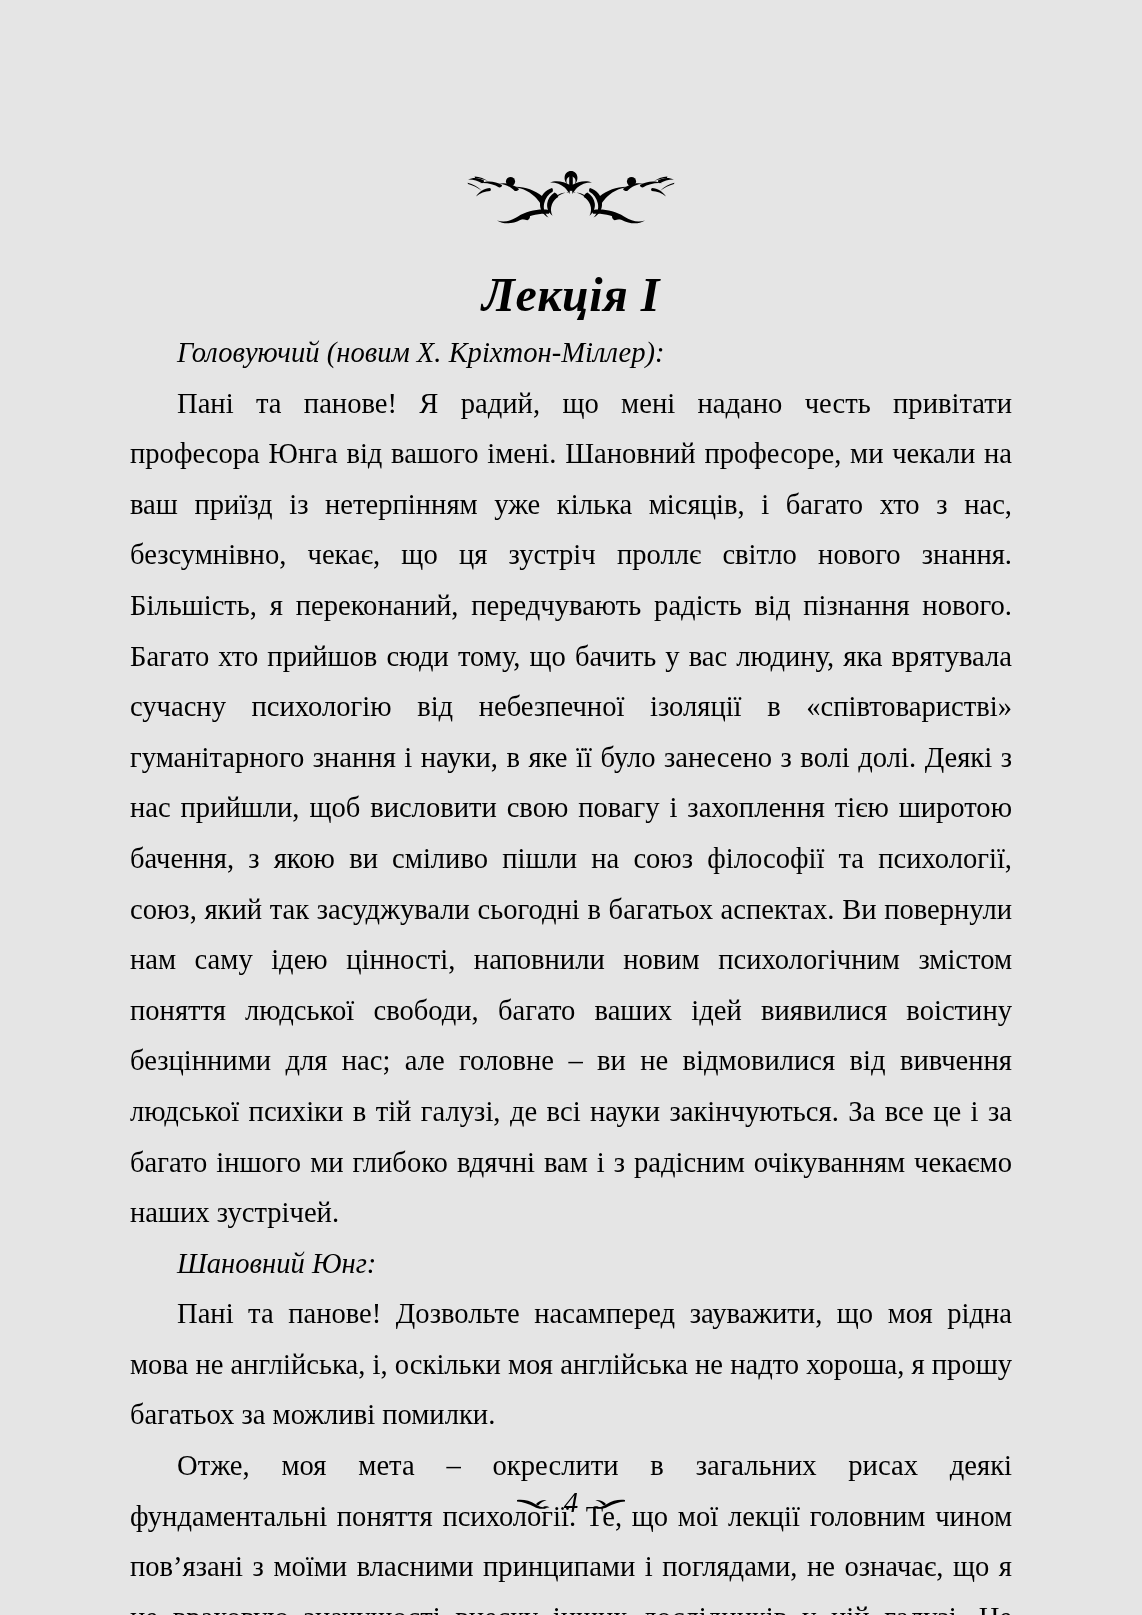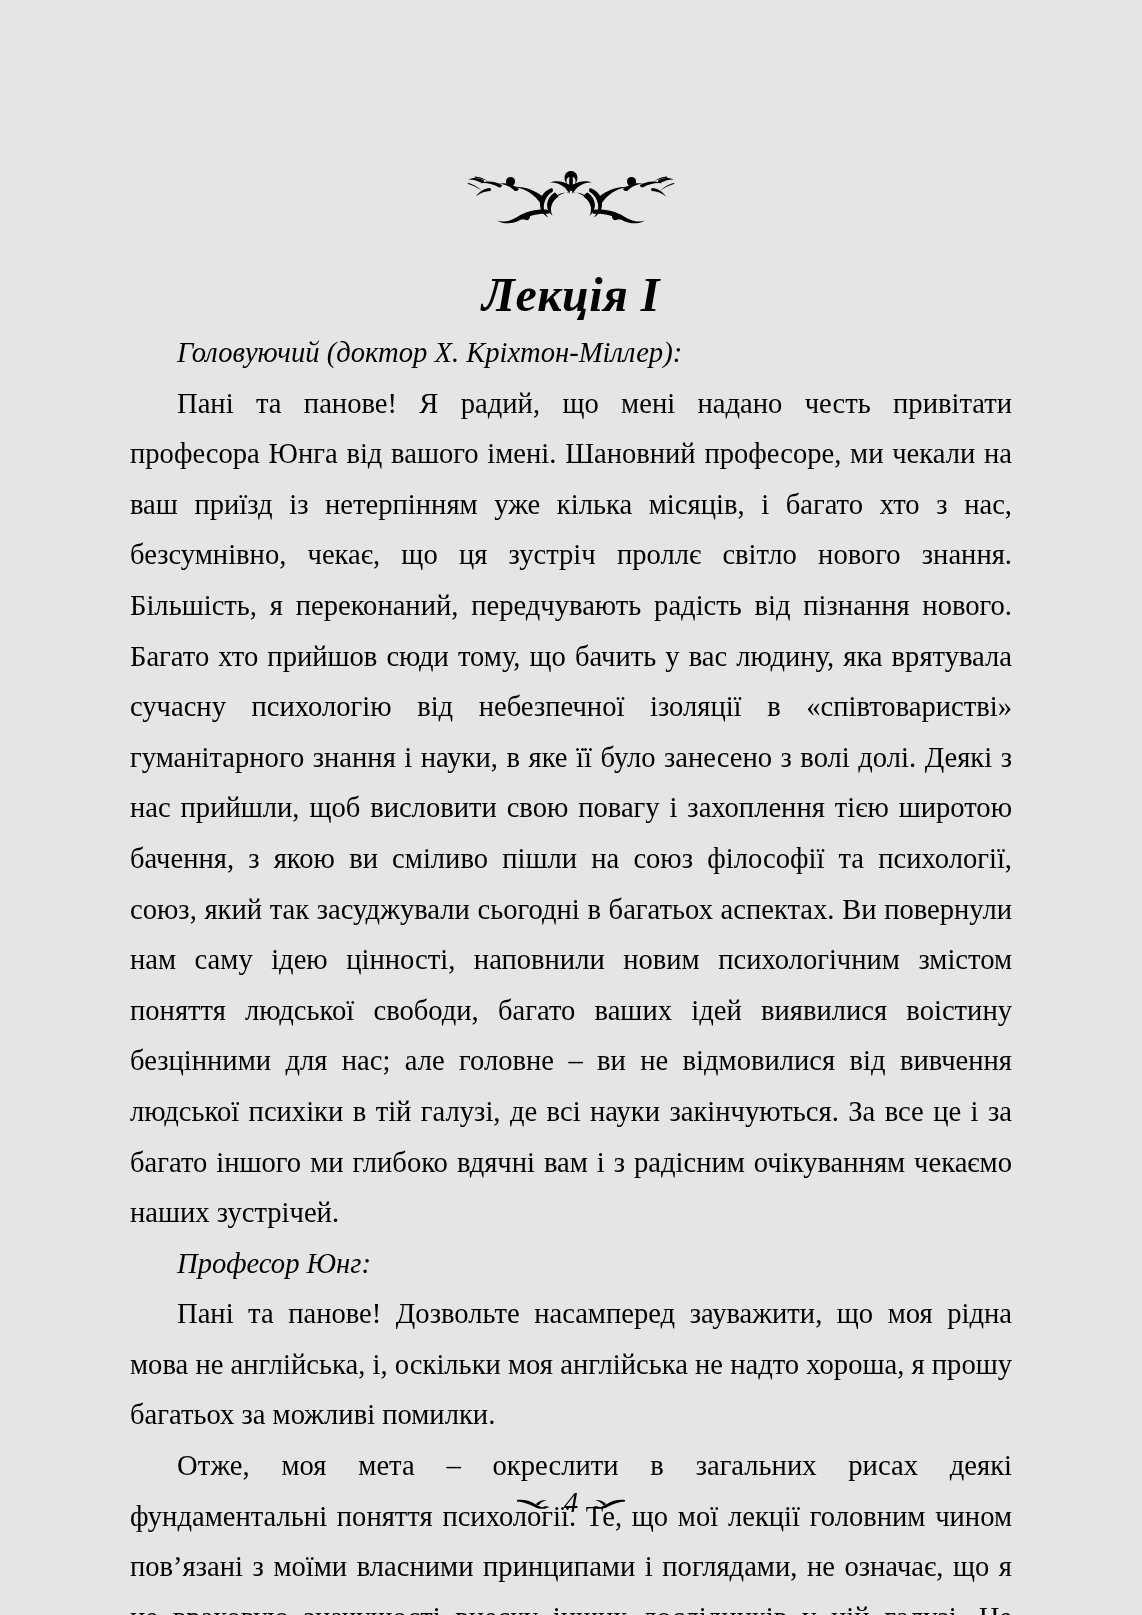--- a/index.html
+++ b/index.html
@@ -183,23 +183,23 @@
         <circle cx="185.5" cy="23.5" r="4.6"></circle>
         <path d="M228 26 C223 27.4 218 29.8 214 33 C218.2 28.8 223 26.2 228.4 24.8 Z"></path>
         <path d="M221 20 C216 20.2 211 21.5 207 24 C211.4 20.6 216.2 18.8 221.4 18.6 Z"></path>
       </g>
     </svg>
   </div>
 
   <h1 class="chapter-title">Лекція I</h1>
 
   <div class="content">
-    <p class="speaker">Головуючий (доктор Х. Кріхтон-Міллер):</p>
+    <p class="speaker">Головуючий (новим Х. Кріхтон-Міллер):</p>
     <p>Пані та панове! Я радий, що мені надано честь привітати професора Юнга від вашого імені. Шановний професоре, ми чекали на ваш приїзд із нетерпінням уже кілька місяців, і багато хто з нас, безсумнівно, чекає, що ця зустріч проллє світло нового знання. Більшість, я переконаний, передчувають радість від пізнання нового. Багато хто прийшов сюди тому, що бачить у вас людину, яка врятувала сучасну психологію від небезпечної ізоляції в «співтоваристві» гуманітарного знання і науки, в яке її було занесено з волі долі. Деякі з нас прийшли, щоб висловити свою повагу і захоплення тією широтою бачення, з якою ви сміливо пішли на союз філософії та психології, союз, який так засуджували сьогодні в багатьох аспектах. Ви повернули нам саму ідею цінності, наповнили новим психологічним змістом поняття людської свободи, багато ваших ідей виявилися воістину безцінними для нас; але головне – ви не відмовилися від вивчення людської психіки в тій галузі, де всі науки закінчуються. За все це і за багато іншого ми глибоко вдячні вам і з радісним очікуванням чекаємо наших зустрічей.</p>
-    <p class="speaker">Професор Юнг:</p>
+    <p class="speaker">Шановний Юнг:</p>
     <p>Пані та панове! Дозвольте насамперед зауважити, що моя рідна мова не англійська, і, оскільки моя англійська не надто хороша, я прошу багатьох за можливі помилки.</p>
     <p>Отже, моя мета – окреслити в загальних рисах деякі фундаментальні поняття психології. Те, що мої лекції головним чином пов’язані з моїми власними принципами і поглядами, не означає, що я не враховую значущості внеску інших дослідників у цій галузі. Не переоцінюючи себе, сподіваюся, що мої слухачі тією самою мірою усвідомлюють заслуги Фрейда й Адлера, що й я.</p>
   </div>
 
   <div class="footer">
     <span class="flourish-left">
       <svg viewBox="0 0 34 18" xmlns="http://www.w3.org/2000/svg" aria-hidden="true">
         <g fill="#000000">
           <path d="M1 5 C7 4.2 14 5.6 19.5 9.2 C23 11.5 27 12.8 31.5 12.4
                    C27.5 14.6 22.5 14.2 18.2 11.8 C12.8 8.8 6.8 6.6 1 6.4 Z"></path>

